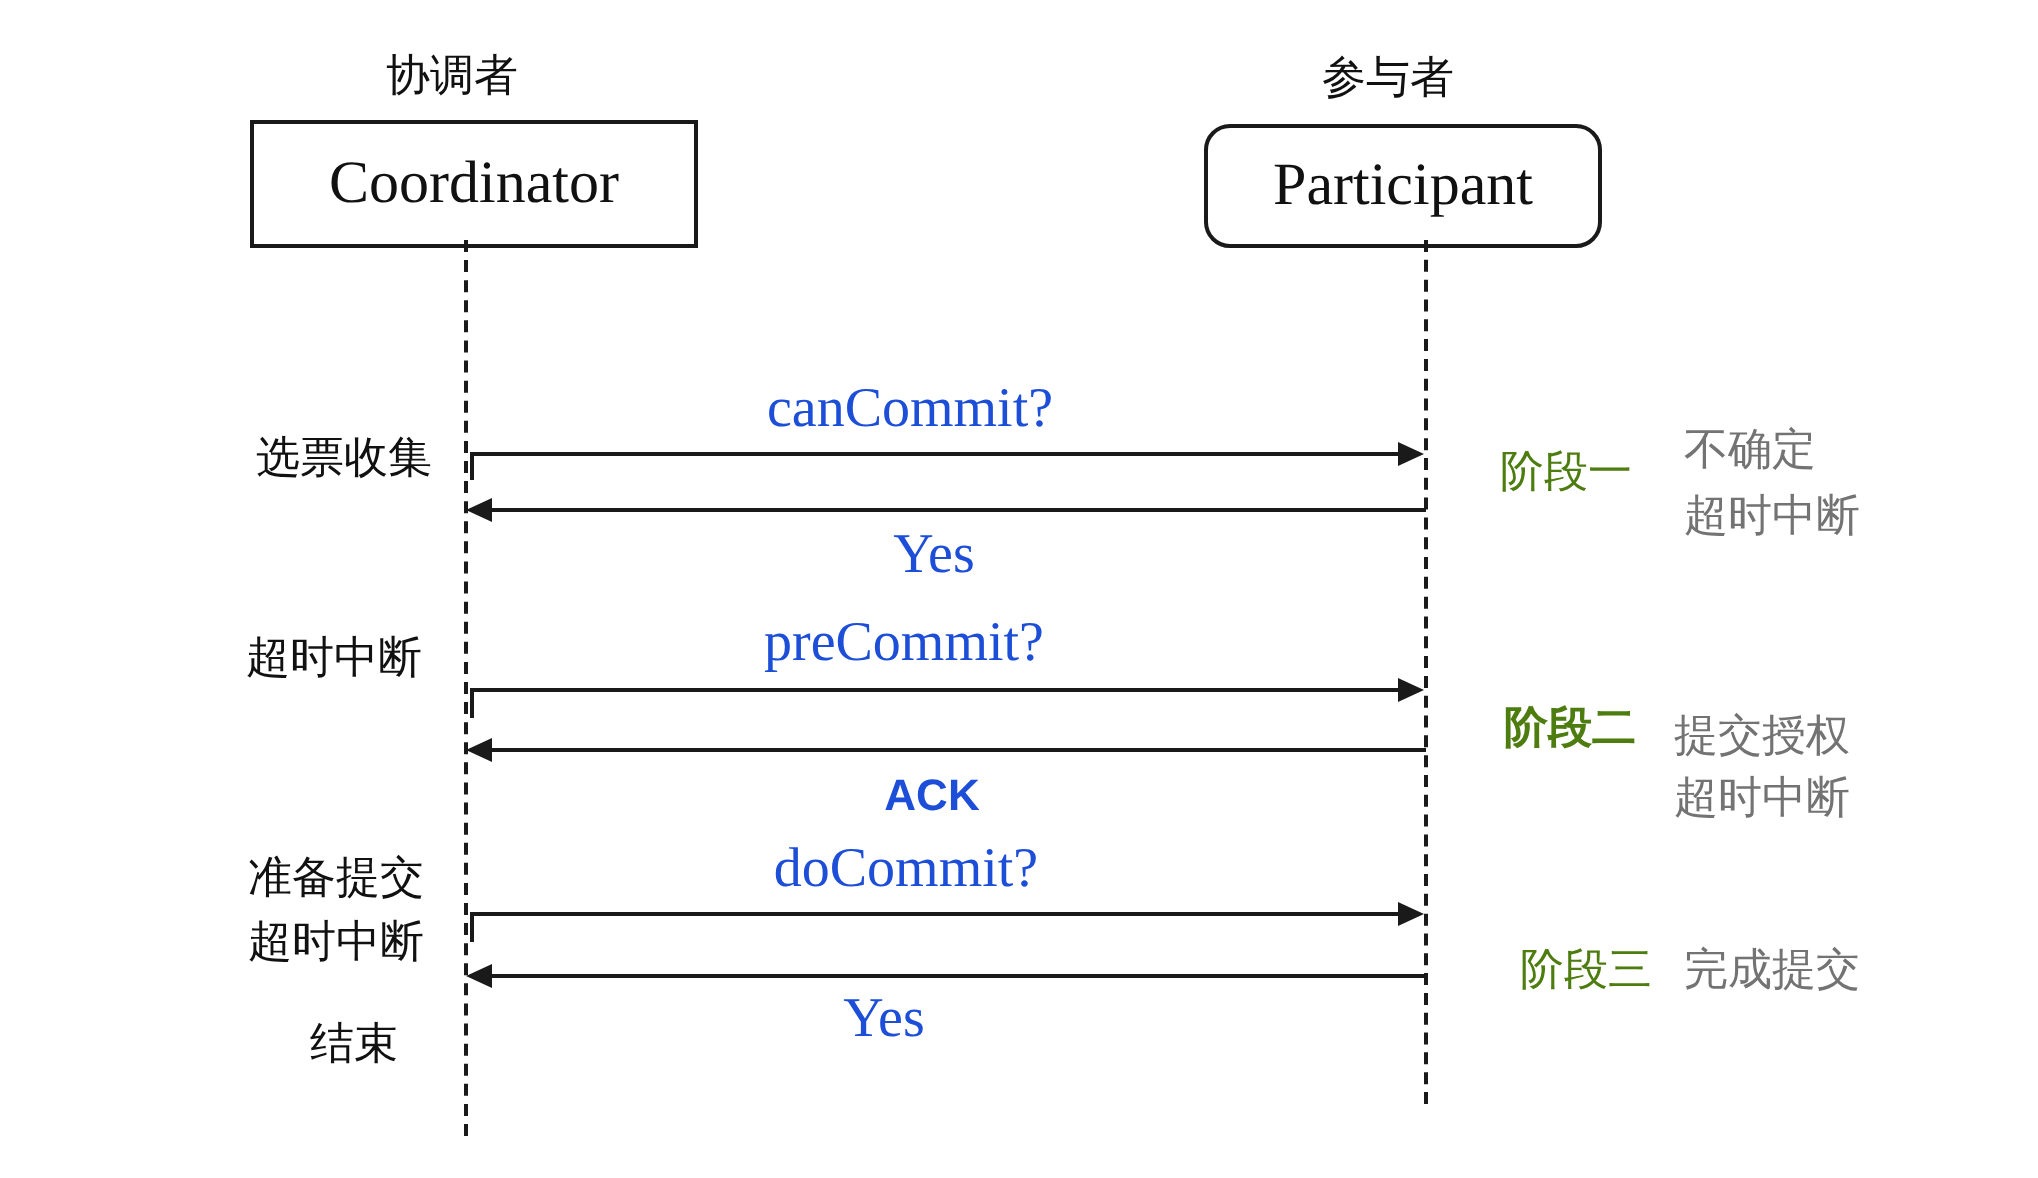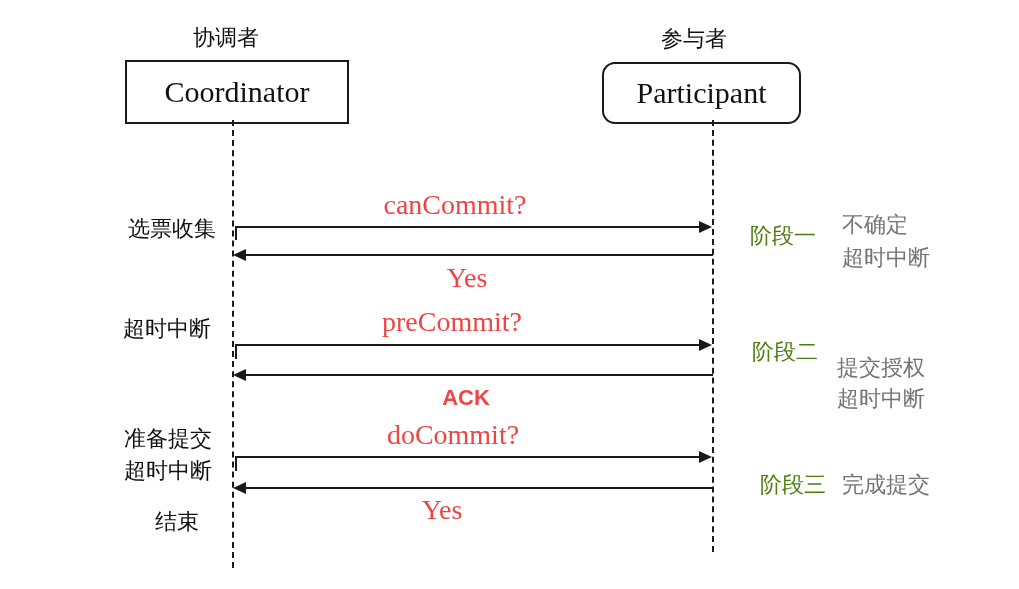--- a/index.html
+++ b/index.html
@@ -23,21 +23,21 @@
   }
   .coord-box{left:125px;top:60px;width:220px;height:60px;}
   .part-box{left:602px;top:62px;width:195px;height:58px;border-radius:13px;}
   
   .lifeline{position:absolute;width:0;border-left:2px dashed #1a1a1a;}
   .coord-life{left:232px;top:120px;height:448px;}
   .part-life{left:712px;top:120px;height:432px;}
   
   .msg-label{
     position:absolute;transform:translateX(-50%);white-space:nowrap;
-    font-family:"Liberation Serif","DejaVu Serif",serif;font-size:28px;line-height:30px;color:#ef4444;
+    font-family:"Liberation Serif","DejaVu Serif",serif;font-size:28px;line-height:30px;color:#1d4ed8;
   }
   .ml1{left:455px;top:190px;}
   .ml2{left:467px;top:263px;}
   .ml3{left:452px;top:307px;}
   .ml4{left:466px;top:386px;font-family:"Liberation Sans","DejaVu Sans",sans-serif;font-weight:700;font-size:22px;line-height:24px;}
   .ml5{left:453px;top:420px;}
   .ml6{left:442px;top:495px;}
   
   .arrow{position:absolute;}
   .arrow .line{position:absolute;height:0;border-top:2px solid #1a1a1a;}
@@ -76,21 +76,21 @@
   .l4{left:177px;top:506px;}
   
   .phase-name{
     position:absolute;font-size:22px;line-height:32px;white-space:nowrap;color:#4d7c0f;
   }
   .phase-desc{
     position:absolute;font-size:22px;white-space:nowrap;color:#737373;
   }
   .p1-name{left:750px;top:220px;}
   .p1-desc{left:842px;top:208px;line-height:33px;}
-  .p2-name{left:752px;top:336px;}
+  .p2-name{left:752px;top:348px;font-weight:bold;}
   .p2-desc{left:837px;top:352px;line-height:31px;}
   .p3-name{left:760px;top:469px;}
   .p3-desc{left:842px;top:469px;line-height:32px;}
 </style>
 </head>
 <body>
 
 <div class="canvas">
 
   <div class="cn-label coord-cn">协调者</div>

